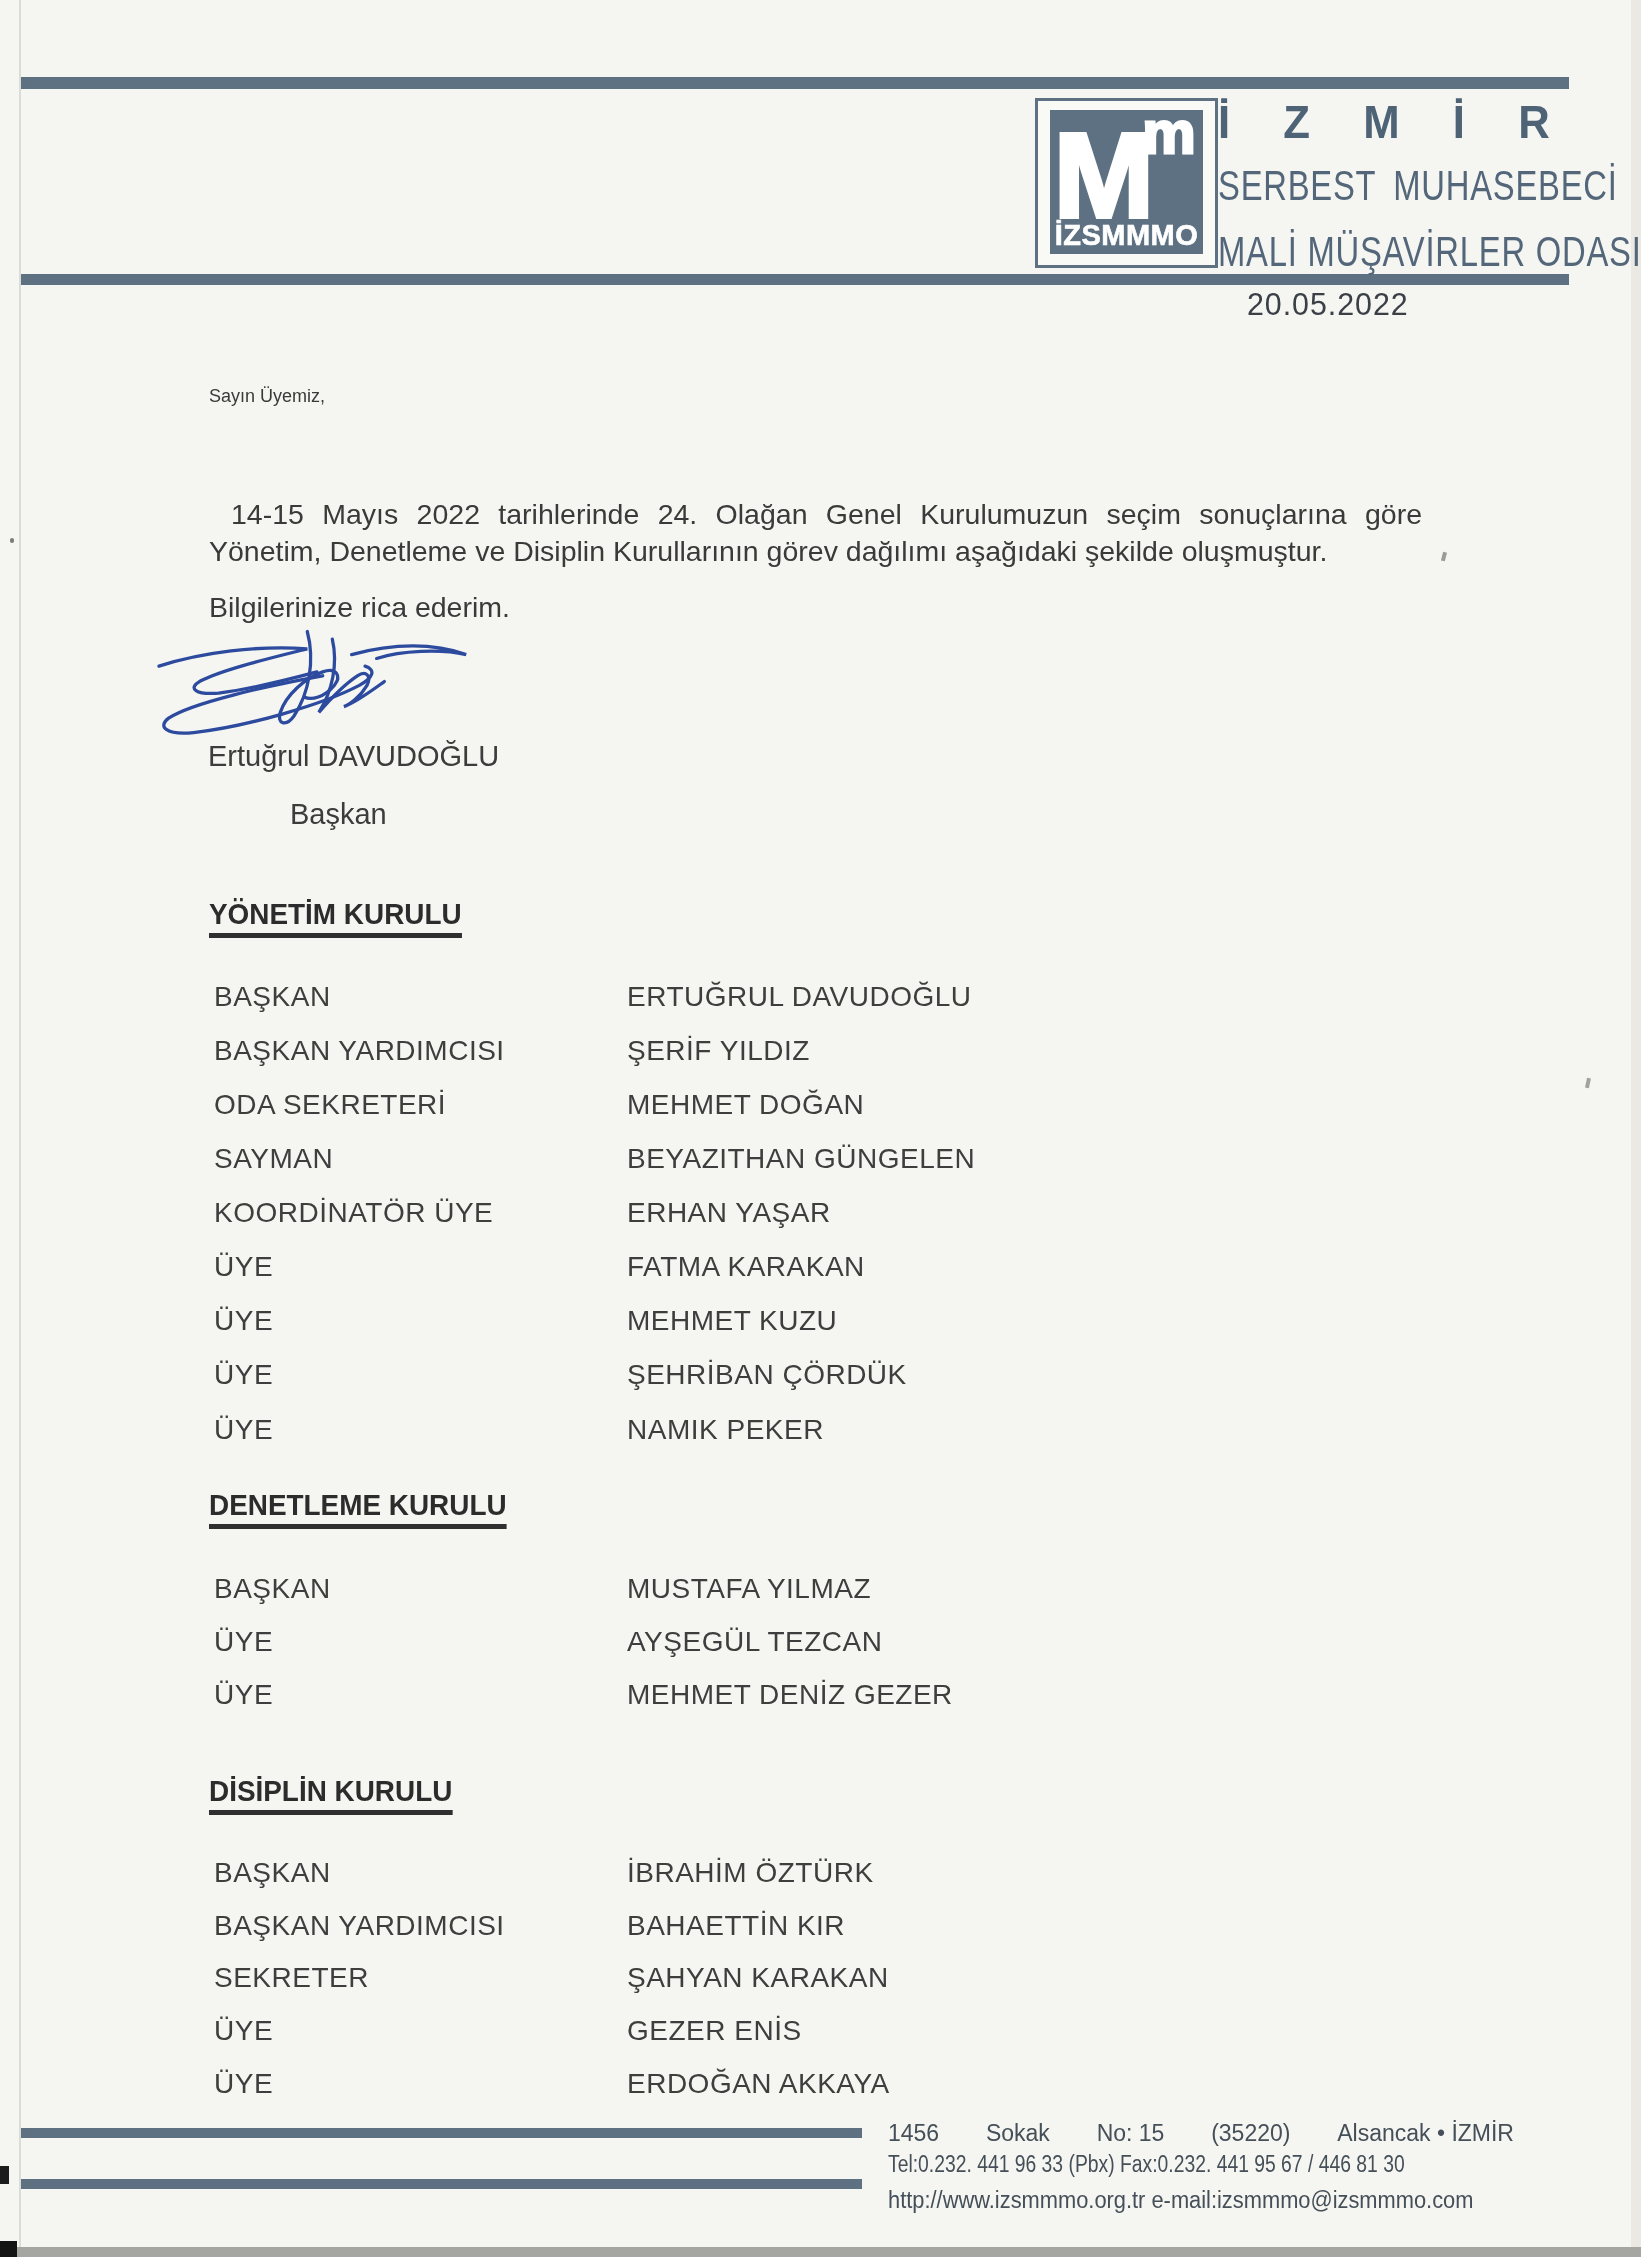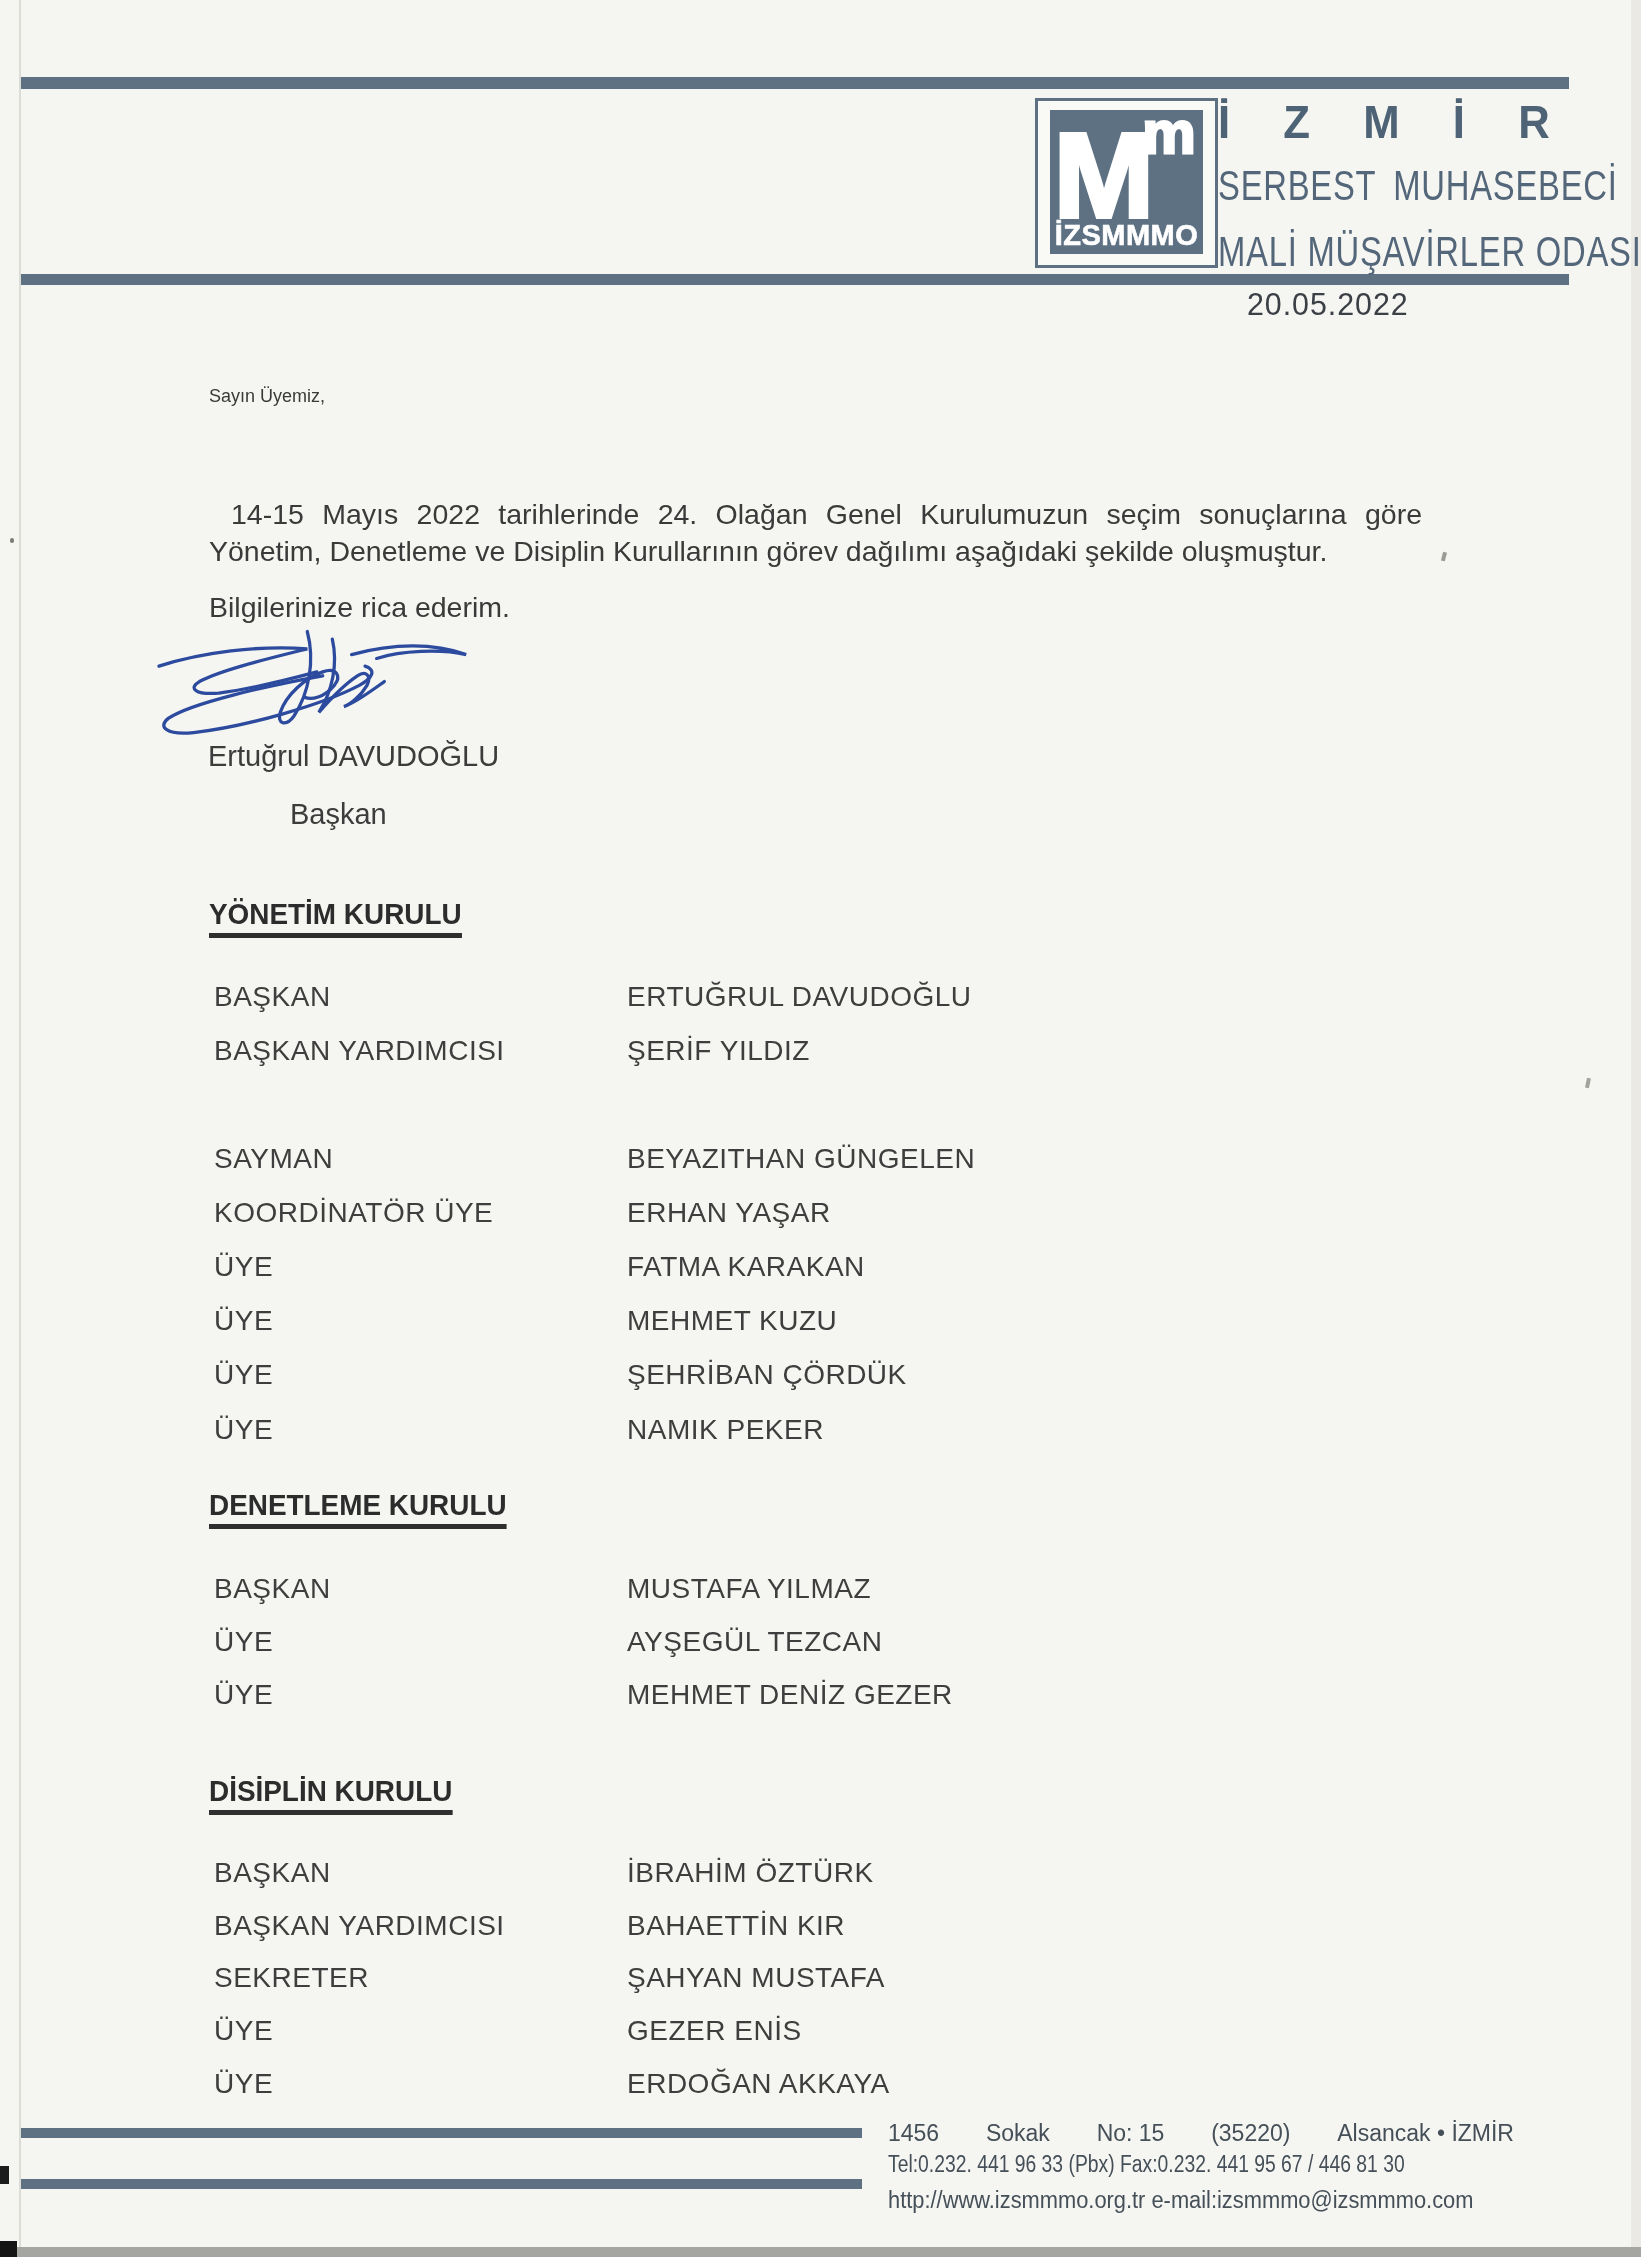--- a/index.html
+++ b/index.html
@@ -117,20 +117,24 @@
 
   <div class="sec-title t-yonetim">YÖNETİM KURULU</div>
   <div class="row" style="top:980px">
     <span class="role">BAŞKAN</span>
     <span class="name">ERTUĞRUL DAVUDOĞLU</span>
   </div>
   <div class="row" style="top:1034px">
     <span class="role">BAŞKAN YARDIMCISI</span>
     <span class="name">ŞERİF YILDIZ</span>
   </div>
+  <div class="row" style="top:1088px">
+    <span class="role">ODA SEKRETERİ</span>
+    <span class="name">MEHMET DOĞAN</span>
+  </div>
   <div class="row" style="top:1142px">
     <span class="role">SAYMAN</span>
     <span class="name">BEYAZITHAN GÜNGELEN</span>
   </div>
   <div class="row" style="top:1196px">
     <span class="role">KOORDİNATÖR ÜYE</span>
     <span class="name">ERHAN YAŞAR</span>
   </div>
   <div class="row" style="top:1250px">
     <span class="role">ÜYE</span>
@@ -167,21 +171,21 @@
   <div class="row" style="top:1856px">
     <span class="role">BAŞKAN</span>
     <span class="name">İBRAHİM ÖZTÜRK</span>
   </div>
   <div class="row" style="top:1909px">
     <span class="role">BAŞKAN YARDIMCISI</span>
     <span class="name">BAHAETTİN KIR</span>
   </div>
   <div class="row" style="top:1961px">
     <span class="role">SEKRETER</span>
-    <span class="name">ŞAHYAN MUSTAFA</span>
+    <span class="name">ŞAHYAN KARAKAN</span>
   </div>
   <div class="row" style="top:2014px">
     <span class="role">ÜYE</span>
     <span class="name">GEZER ENİS</span>
   </div>
   <div class="row" style="top:2067px">
     <span class="role">ÜYE</span>
     <span class="name">ERDOĞAN AKKAYA</span>
   </div>
 

